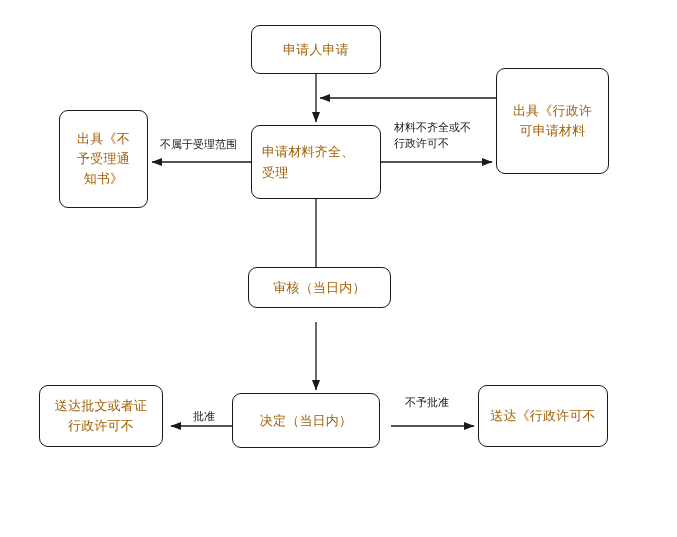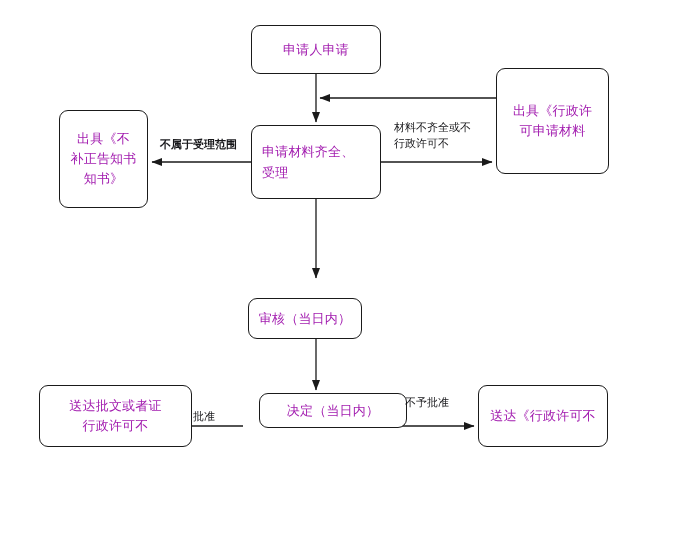--- a/index.html
+++ b/index.html
@@ -28,21 +28,21 @@
   .node {
     position: absolute;
     box-sizing: border-box;
     border: 1.4px solid #1a1a1a;
     border-radius: 9px;
     background: #ffffff;
     display: flex;
     flex-direction: column;
     align-items: center;
     justify-content: center;
-    color: #a21caf;
+    color: #a16207;
     font-size: 13px;
     line-height: 20px;
     letter-spacing: 0.2px;
     text-align: center;
     z-index: 3;
   }
   .node .line {
     display: block;
     white-space: nowrap;
   }
@@ -99,44 +99,44 @@
 <div id="nodes-layer">
     <div class="node" style="left: 251px; top: 25px; width: 130px; height: 49px;">
       <span class="line">申请人申请</span>
     </div>
     <div class="node align-left" style="left: 251px; top: 125px; width: 130px; height: 74px;">
       <span class="line">申请材料齐全、</span>
       <span class="line">受理</span>
     </div>
     <div class="node" style="left: 59px; top: 110px; width: 89px; height: 98px;">
       <span class="line">出具《不</span>
-      <span class="line">补正告知书</span>
+      <span class="line">予受理通</span>
       <span class="line">知书》</span>
     </div>
     <div class="node" style="left: 496px; top: 68px; width: 113px; height: 106px;">
       <span class="line">出具《行政许</span>
       <span class="line">可申请材料</span>
     </div>
-    <div class="node" style="left: 248px; top: 298px; width: 114px; height: 41px;">
+    <div class="node" style="left: 248px; top: 267px; width: 143px; height: 41px;">
       <span class="line">审核（当日内）</span>
     </div>
-    <div class="node" style="left: 259px; top: 393px; width: 148px; height: 35px;">
+    <div class="node" style="left: 232px; top: 393px; width: 148px; height: 55px;">
       <span class="line">决定（当日内）</span>
     </div>
-    <div class="node" style="left: 39px; top: 385px; width: 153px; height: 62px;">
+    <div class="node" style="left: 39px; top: 385px; width: 124px; height: 62px;">
       <span class="line">送达批文或者证</span>
       <span class="line">行政许可不</span>
     </div>
     <div class="node" style="left: 478px; top: 385px; width: 130px; height: 62px;">
       <span class="line">送达《行政许可不</span>
     </div>
   </div>
 
 <div id="edge-labels-layer">
-    <div class="edge-label" style="left: 160px; top: 137px; font-weight: bold;">
+    <div class="edge-label" style="left: 160px; top: 137px;">
       <span class="line">不属于受理范围</span>
     </div>
     <div class="edge-label" style="left: 394px; top: 120px;">
       <span class="line">材料不齐全或不</span>
       <span class="line">行政许可不</span>
     </div>
     <div class="edge-label" style="left: 193px; top: 409px;">
       <span class="line">批准</span>
     </div>
     <div class="edge-label" style="left: 405px; top: 395px;">

